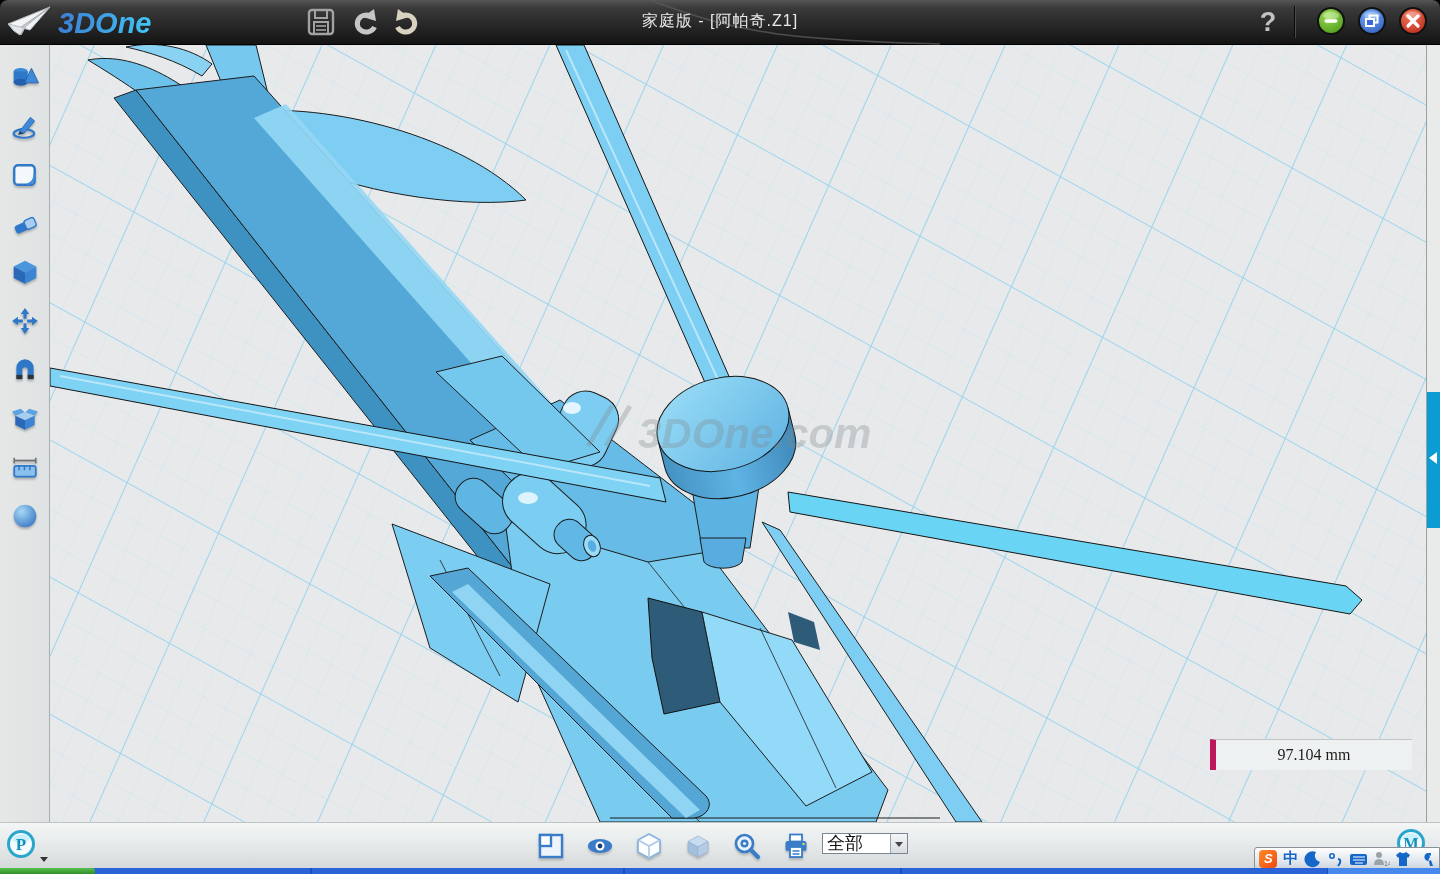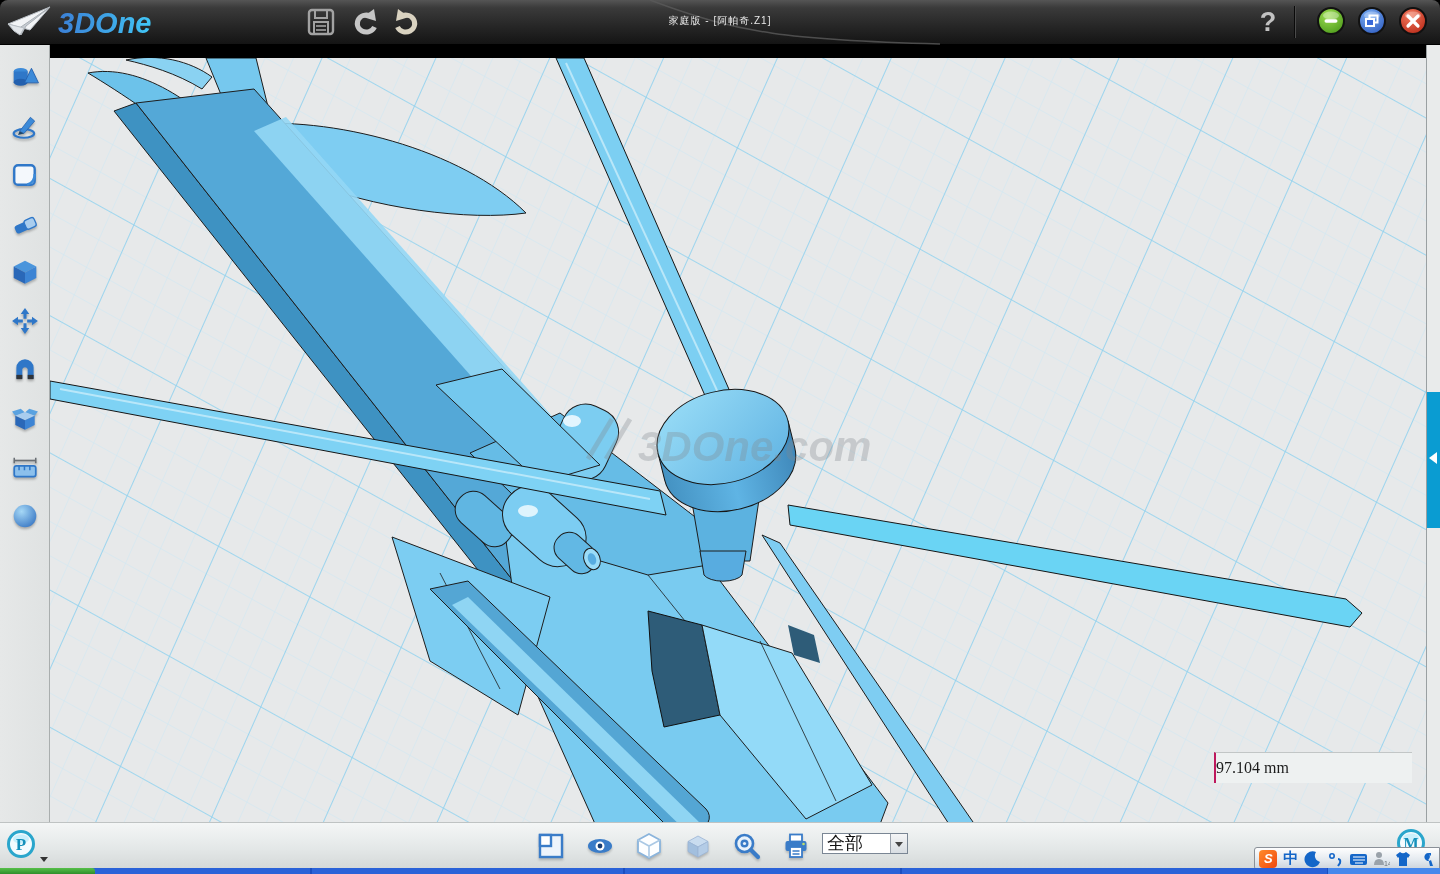--- a/index.html
+++ b/index.html
@@ -6,38 +6,38 @@
   #app{position:relative;width:1440px;height:874px;overflow:hidden;background:#000;
        font-family:"Liberation Sans","DejaVu Sans",sans-serif;}
   .abs{position:absolute;}
 
   
   #titlebar{left:0;top:0;width:1440px;height:45px;
     background:linear-gradient(#555 0%,#3a3a3a 18%,#262626 60%,#141414 100%);
     border-radius:8px 8px 0 0;border-bottom:1px solid #000;box-sizing:border-box;}
   #brand-wrap{left:4px;top:2px;width:230px;height:41px;}
   #win-title{left:0;top:0;width:100%;height:42px;line-height:42px;text-align:center;
-    color:#e8e8e8;font-size:10px;letter-spacing:1px;}
+    color:#e8e8e8;font-size:16px;letter-spacing:1px;}
   .tb-icon{top:7px;width:30px;height:30px;cursor:pointer;}
   #help-q{left:1254px;top:2px;width:28px;height:40px;line-height:40px;text-align:center;
     color:#c2c2c2;font-size:27px;font-weight:bold;cursor:pointer;}
   #tb-divider{left:1294px;top:6px;width:1px;height:32px;background:#0a0a0a;box-shadow:1px 0 0 #4a4a4a;}
   .winbtn{top:6px;width:30px;height:30px;cursor:pointer;}
 
   
   #sidebar{left:0;top:45px;width:50px;height:777px;background:linear-gradient(90deg,#e6e8e8,#dfe2e2);
     border-right:1px solid #a9aeae;box-sizing:border-box;}
   .side-item{left:11px;width:28px;height:28px;cursor:pointer;filter:drop-shadow(0 2px 1px rgba(0,0,0,.25));}
 
   
-  #viewport{left:50px;top:58px;width:1376px;height:777px;background:#4d7c0f;cursor:crosshair;}
+  #viewport{left:50px;top:45px;width:1376px;height:777px;background:#4d7c0f;cursor:crosshair;}
   #status-box{right:14px;bottom:52px;width:196px;height:30px;background:#eef1f1;
-    border-left:2px solid #be185d;border-top:1px solid #c2c6c6;
+    border-left:6px solid #be185d;border-top:1px solid #c2c6c6;
     font-family:"Liberation Serif","DejaVu Serif",serif;font-size:16px;color:#1c1c1c;
-    line-height:30px;}
+    line-height:30px;text-align:center;}
   
   #right-strip{left:1426px;top:45px;width:14px;height:777px;background:#e9ebeb;border-left:1px solid #9aa0a2;box-sizing:border-box;}
   #collapse-tab{left:0px;top:347px;width:13px;height:136px;background:#0a9cd2;cursor:pointer;}
   #collapse-arrow{left:2px;top:60px;width:0;height:0;border-top:6px solid transparent;
     border-bottom:6px solid transparent;border-right:8px solid #fff;}
 
   
   #bottombar{left:0;top:822px;width:1440px;height:46px;
     background:linear-gradient(#f4f6f6,#e4e8e8 55%,#d5d9d9);border-top:1px solid #bfc3c3;box-sizing:border-box;}
   .bb-icon{top:9px;width:28px;height:28px;cursor:pointer;filter:drop-shadow(0 2px 1px rgba(0,0,0,.2));}

